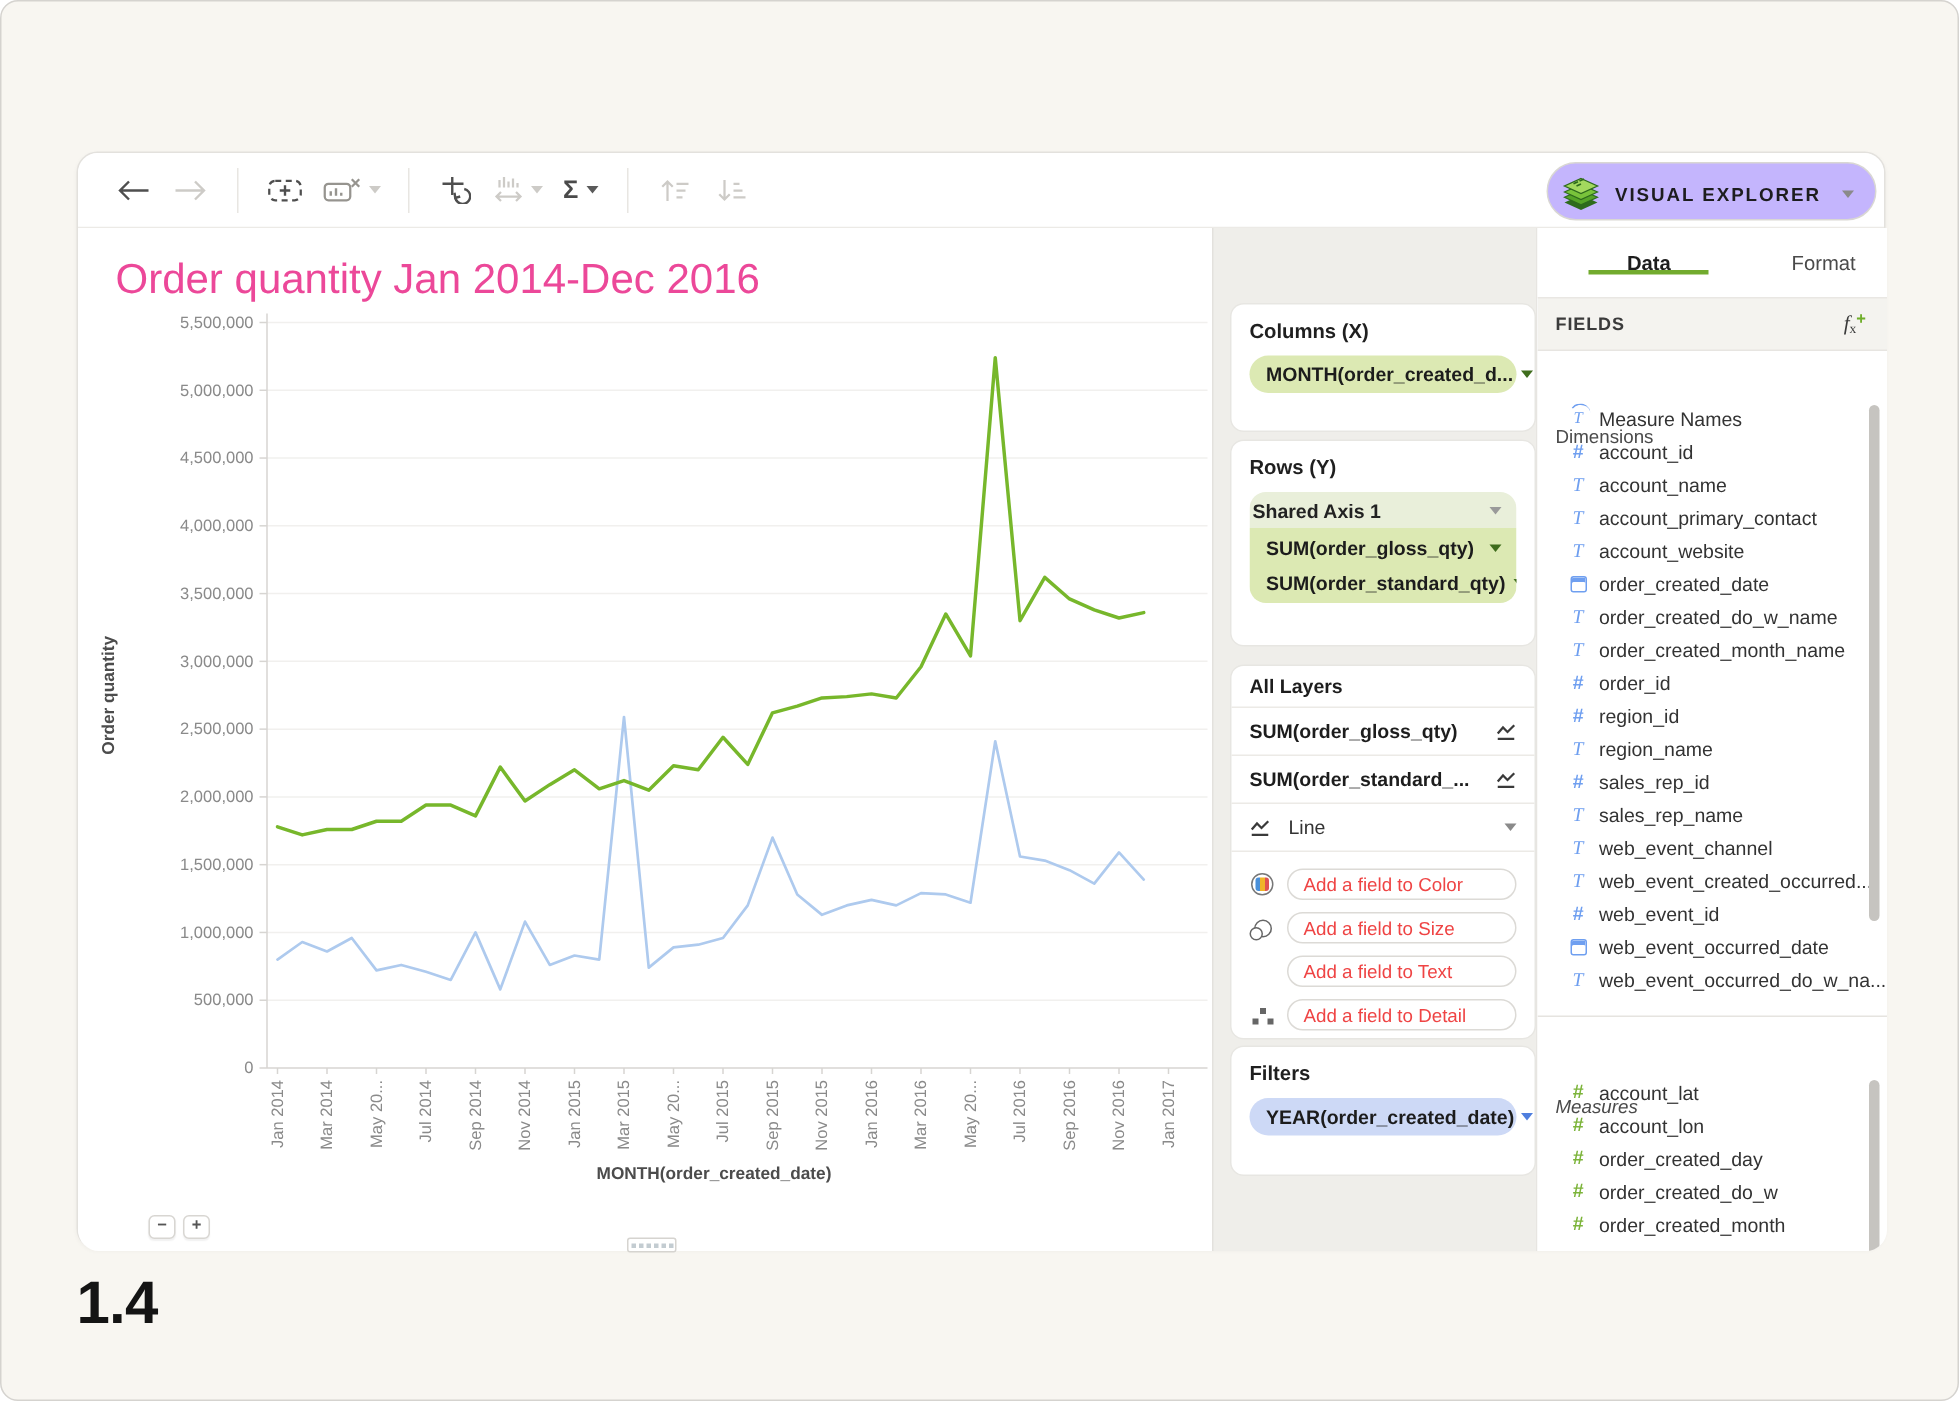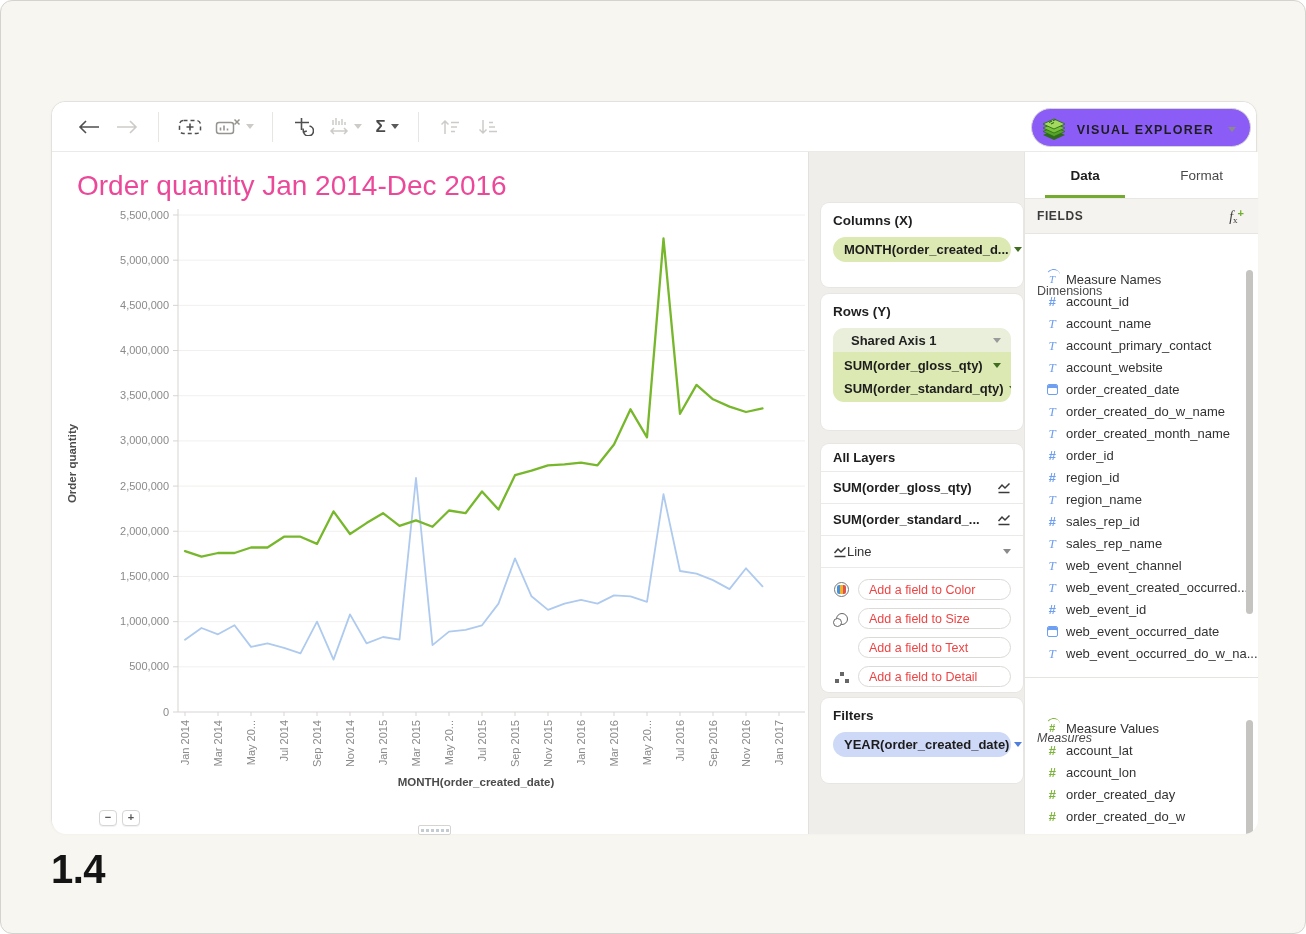--- a/index.html
+++ b/index.html
@@ -19,21 +19,21 @@
             color:#4f4f4f; background:none; border:none; margin:0 6px; cursor:pointer; }
   .tb-btn.dis { color:#cdcbc7; }
   .tb-btn.mid { color:#96948f; }
   .tb-sep { width:1px; height:30px; background:#e8e6e2; margin:0 12px; }
   .crt { display:inline-block; width:0; height:0; border-left:4px solid transparent;
          border-right:4px solid transparent; border-top:5px solid currentColor; margin-left:5px; }
   .crt.lite { border-top-color:#cdcbc7; }
   .sigma { font-size:17px; font-weight:700; color:#4a4a4a; }
 
   .ve-btn { position:absolute; right:5px; top:6px; height:39px; padding:4px 14px 0 8px; display:flex;
-            align-items:center; gap:9px; background:#8b5cf6; border:1px solid #d9d7d3; border-radius:20px; cursor:pointer; }
+            align-items:center; gap:9px; background:#c4b5fd; border:1px solid #d9d7d3; border-radius:20px; cursor:pointer; }
   .ve-label { font-size:12.5px; font-weight:700; letter-spacing:1.3px; color:#1d1d1f; }
   .ve-btn .crt { color:#8a8a8a; }
 
   
   .content { position:absolute; left:0; top:50px; width:1206px; height:682px; }
   .chart-col { position:absolute; left:0; top:0; width:756px; height:682px; background:#fff;
                border-bottom-left-radius:14px; }
   .shelves { position:absolute; left:756px; top:0; width:216px; height:682px; background:#efeeea;
              border-left:1px solid #e3e1dd; }
   .fields-panel { position:absolute; left:972px; top:0; width:234px; height:682px; background:#fff;
@@ -60,53 +60,53 @@
   .shelf-title { font-size:13.5px; font-weight:700; color:#1f1f1f; }
   .pill { height:25px; border-radius:13px; display:flex; align-items:center; justify-content:space-between;
           padding:0 10px 0 11px; font-size:13px; font-weight:700; color:#1c1c1c; margin-top:9px; cursor:pointer; }
   .pill-green { background:#dce9b3; }
   .pill-green .crt { color:#3f6d1d; }
   .pill-blue { background:#cdd9f6; }
   .pill-blue .crt { color:#4f7ede; }
 
   .rows-group { margin-top:9px; border-radius:11px; overflow:hidden; }
   .shared-axis { background:#e9efda; height:24px; display:flex; align-items:center; justify-content:space-between;
-                 padding:0 10px 0 18px; font-size:13px; font-weight:700; color:#222; cursor:pointer; }
+                 padding:0 10px 0 2px; font-size:13px; font-weight:700; color:#222; cursor:pointer; }
   .shared-axis .crt { color:#9a9a9a; }
   .sum-block { background:#dce9b3; padding:2px 0; }
   .sum-row { height:23px; display:flex; align-items:center; justify-content:space-between;
              padding:0 10px 0 11px; font-size:13px; font-weight:700; color:#1c1c1c; cursor:pointer; }
   .sum-row .crt { color:#3f6d1d; }
 
   .layers-card { padding:0; }
   .lay-row { height:32px; display:flex; align-items:center; justify-content:space-between;
              padding:0 12px; border-top:1px solid #eceae6; font-size:13px; font-weight:700; color:#1d1d1d; }
   .lay-head { height:27px; border-top:none; }
   .line-row { font-weight:400; color:#333; cursor:pointer; }
-  .line-left { display:flex; align-items:center; gap:0; }
+  .line-left { display:flex; align-items:center; gap:12px; }
   .line-row .crt { color:#8a8a8a; }
   .slots { border-top:1px solid #eceae6; padding:11px 12px 9px; display:flex; flex-direction:column; gap:8px; }
   .slot { display:flex; align-items:center; gap:8px; }
   .slot-pill { flex:1; height:21px; border:1px solid #dcdad6; border-radius:11px; display:flex; align-items:center;
                padding:0 10px; font-size:12.5px; color:#ef4444; background:#fff; cursor:pointer; }
 
   
   .slot-ico { width:17px; display:flex; justify-content:center; align-items:center; color:#666; }
   .ico-color { width:15px; height:15px; border:1.5px solid #777; border-radius:50%; padding:2px; }
   .ico-color::before { content:''; display:block; width:100%; height:100%; border-radius:2px;
       background:linear-gradient(90deg,#4a90d9 0 34%,#f0b429 34% 67%,#e05252 67% 100%); }
   .ico-size { position:relative; width:12px; height:12px; border:1.4px solid #666; border-radius:50%; }
   .ico-size::after { content:''; position:absolute; left:-4px; bottom:-3px; width:7px; height:7px;
       border:1.4px solid #666; border-radius:50%; background:#fff; }
   .ico-textT { font-family:"Liberation Serif",serif; font-size:15px; color:#444; line-height:1; }
   .ico-detail { width:4px; height:4px; background:#666; margin-top:-6px;
       box-shadow:-5px 7px 0 #666, 5px 7px 0 #666; }
 
   
-  .tabs { position:absolute; left:2px; top:0; width:100%; height:46px; display:flex; }
+  .tabs { position:absolute; left:16px; top:0; width:100%; height:46px; display:flex;align-items:center; }
   .tab { flex:1; display:flex; align-items:center; justify-content:center; font-size:13.5px; color:#4a4a4a;
          position:relative; cursor:pointer; }
   .tab.active { font-weight:700; color:#1d1d1d; }
   .tab.active::after { content:''; position:absolute; left:50%; transform:translateX(-50%);
         bottom:0; width:80px; height:3px; background:#72ab2e; }
   .fields-bar { position:absolute; left:0; top:46px; width:100%; height:36px; background:#f4f3ef;
         border-top:1px solid #e9e7e3; border-bottom:1px solid #e7e5e1; display:flex; align-items:center;
         justify-content:space-between; padding:0 14px 0 12px; }
   .fields-bar .t { font-size:12px; font-weight:700; color:#3b3b3b; letter-spacing:.6px; }
   .fx-ico { font-family:"Liberation Serif",serif; color:#3a3a3a; cursor:pointer; }
@@ -532,26 +532,20 @@
               <span class="fld-label">web_event_occurred_do_w_na...</span>
             </div>
           </div>
         <div class="vscroll" style="top:118px; height:344px;"></div>
 
         <div class="divider-h" style="top:525px;"></div>
 
         <div class="sec-label" style="top:543px;font-style:italic;">Measures</div>
         <div class="fld-list measures-list" style="top:565px;">
 
-        <div class="fld-item">
-              <span class="fld-ico">
-                <i class="ico-fan-hash"></i>
-              </span>
-              <span class="fld-label">Measure Values</span>
-            </div>
             <div class="fld-item">
               <span class="fld-ico">
                 <i class="ico-hash"></i>
               </span>
               <span class="fld-label">account_lat</span>
             </div>
             <div class="fld-item">
               <span class="fld-ico">
                 <i class="ico-hash"></i>
               </span>

